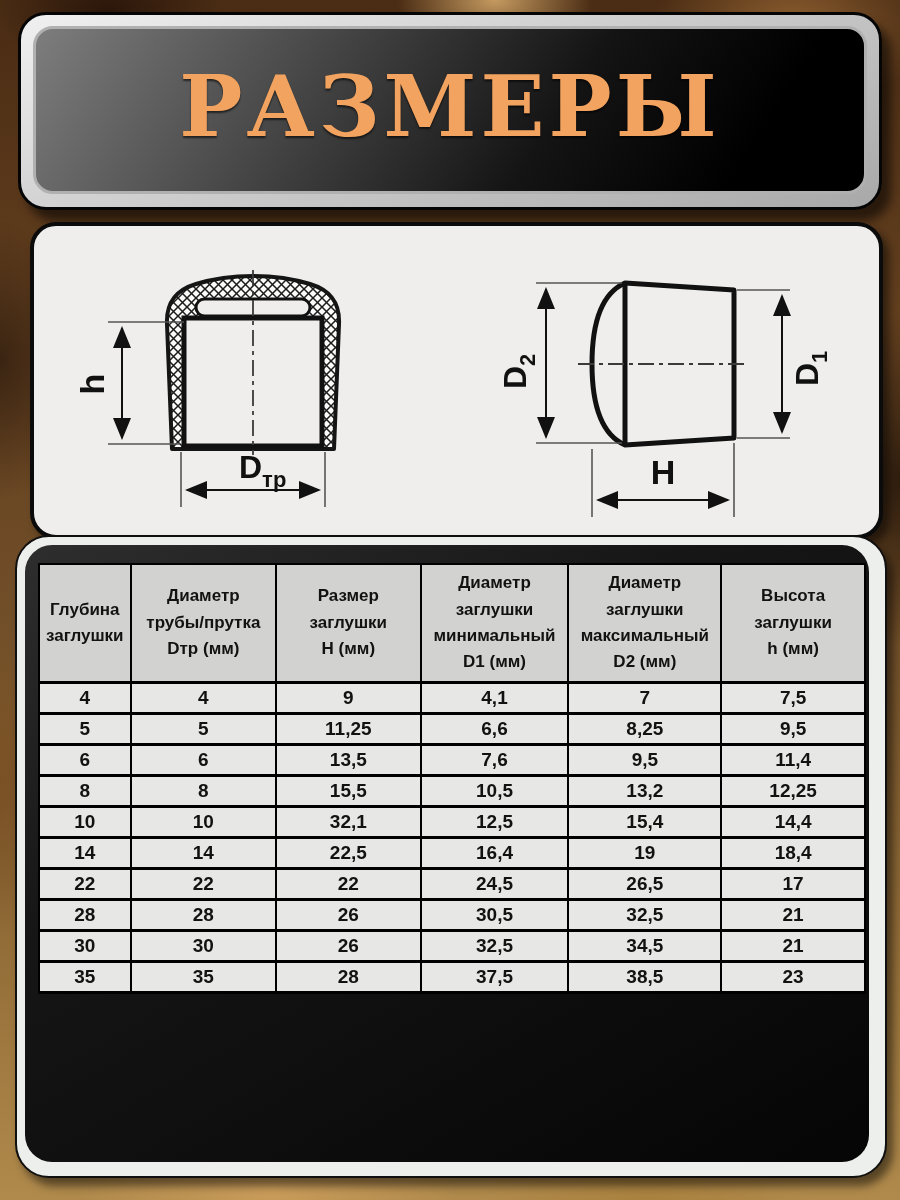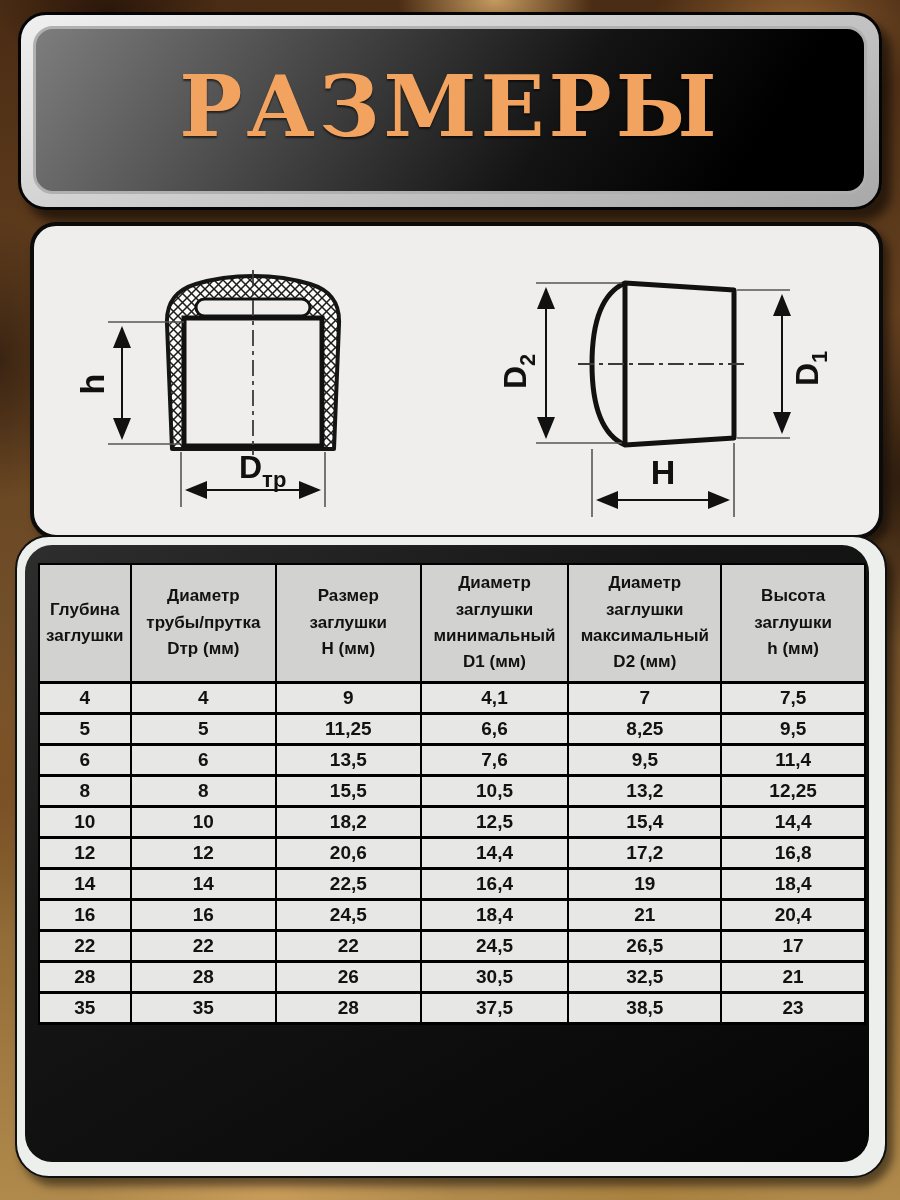--- a/index.html
+++ b/index.html
@@ -218,66 +218,58 @@
             <td>8</td>
             <td>8</td>
             <td>15,5</td>
             <td>10,5</td>
             <td>13,2</td>
             <td>12,25</td>
           </tr>
           <tr>
             <td>10</td>
             <td>10</td>
-            <td>18,2</td>
+            <td>32,1</td>
             <td>12,5</td>
             <td>15,4</td>
             <td>14,4</td>
-          </tr>
-          <tr>
-            <td>12</td>
-            <td>12</td>
-            <td>20,6</td>
-            <td>14,4</td>
-            <td>17,2</td>
-            <td>16,8</td>
           </tr>
           <tr>
             <td>14</td>
             <td>14</td>
             <td>22,5</td>
             <td>16,4</td>
             <td>19</td>
             <td>18,4</td>
           </tr>
           <tr>
-            <td>16</td>
-            <td>16</td>
-            <td>24,5</td>
-            <td>18,4</td>
-            <td>21</td>
-            <td>20,4</td>
-          </tr>
-          <tr>
             <td>22</td>
             <td>22</td>
             <td>22</td>
             <td>24,5</td>
             <td>26,5</td>
             <td>17</td>
           </tr>
           <tr>
             <td>28</td>
             <td>28</td>
             <td>26</td>
             <td>30,5</td>
             <td>32,5</td>
             <td>21</td>
           </tr>
           <tr>
+            <td>30</td>
+            <td>30</td>
+            <td>26</td>
+            <td>32,5</td>
+            <td>34,5</td>
+            <td>21</td>
+          </tr>
+          <tr>
             <td>35</td>
             <td>35</td>
             <td>28</td>
             <td>37,5</td>
             <td>38,5</td>
             <td>23</td>
           </tr>
         </tbody>
     </table>
   </div>

